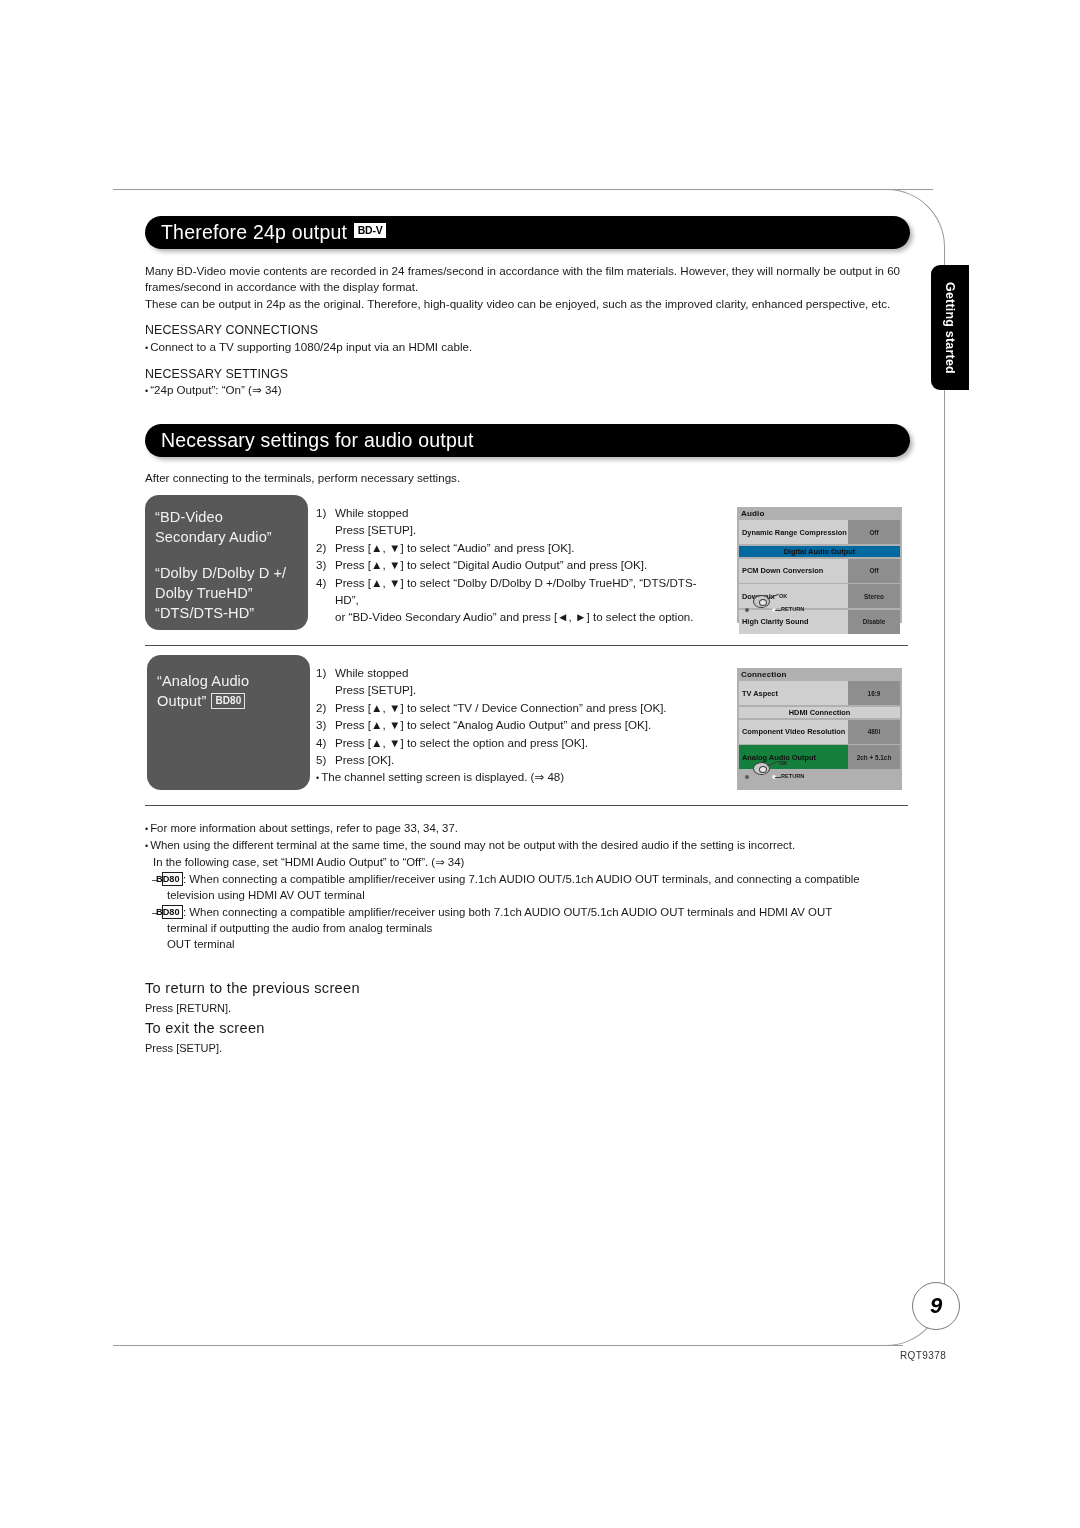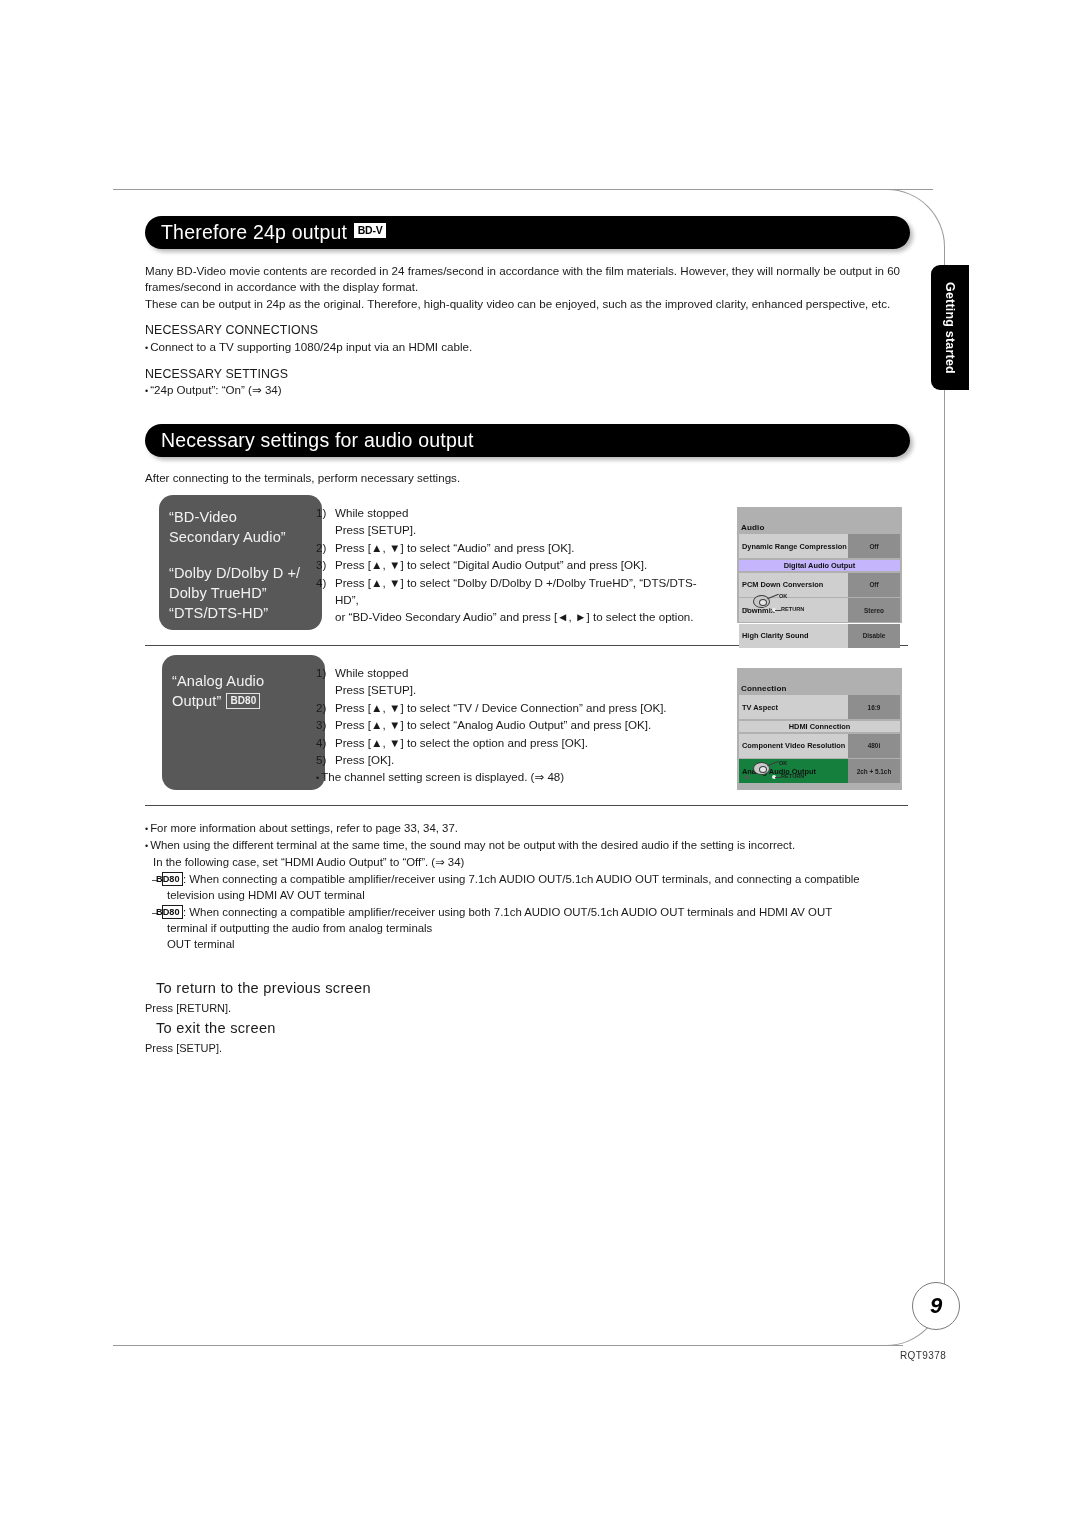--- a/index.html
+++ b/index.html
@@ -87,22 +87,22 @@
     position:absolute; left:145px; width:763px; height:1px; background:#4a4a4a;
   }
   #rule1 { top:645px; }
   #rule2 { top:805px; }
 
   
   .grey-box {
     position:absolute; background:#585858; border-radius:14px;
     color:#f2f2f2;
   }
-  #gb1 { left:159px; top:495px; width:163px; height:135px; }
-  #gb2 { left:162px; top:655px; width:163px; height:135px; }
+  #gb1 { left:145px; top:495px; width:163px; height:135px; }
+  #gb2 { left:147px; top:655px; width:163px; height:135px; }
   .grey-box .gt {
     font-size:14.6px; line-height:20px; padding:0 10px;
     letter-spacing:0.1px;
   }
   #gb1 .l1 { padding-top:12px; }
   #gb1 .l3 { padding-top:16px; }
   #gb2 .l1 { padding-top:16px; }
   .badge-out {
     display:inline-block; border:1px solid #e2e2e2; color:#f0f0f0;
     font-size:10px; font-weight:bold; line-height:1;
@@ -121,41 +121,41 @@
   .steps .bulrow:before { content:"\2022"; font-size:9px; margin-right:2px; }
 
   
   .tv {
     position:absolute; background:#b0b0b0; width:165px;
     font-size:7.2px; color:#111; padding:0;
   }
   #tv1 { left:737px; top:507px; height:116px; }
   #tv2 { left:737px; top:668px; height:122px; }
   .tv .title {
-    font-weight:bold; font-size:8.1px; padding:16px 0 2px 4px; letter-spacing:0.1px;
+    font-weight:bold; font-size:8.1px; padding:2px 0 2px 4px; letter-spacing:0.1px;
   }
   .tv .row {
     display:flex; align-items:stretch; height:24px;
     margin:0 2px 1.5px 2px;
   }
   .tv .lbl {
     background:#cfcfcf; flex:1; display:flex; align-items:center;
     padding-left:3px; font-weight:bold; font-size:7.4px;
   }
   .tv .lbl.sel { background:#15803d; }
   .tv .val {
     background:#8e8e8e; width:52px; display:flex; align-items:center;
     justify-content:center; font-weight:bold; font-size:6.4px; color:#1c1c1c;
   }
   .tv .full {
     background:#cfcfcf; margin:0 2px 1.5px 2px; height:11.5px;
     display:flex; align-items:center; justify-content:center;
     font-weight:bold; font-size:7.4px;
   }
-  .tv .full.white { background:#c4b5fd; }
+  .tv .full.white { background:#0369a1; }
 
   .dpad { position:absolute; left:8px; bottom:6px; width:80px; height:24px; }
   .dpad .ring {
     position:absolute; left:8px; top:2px; width:17px; height:13px;
     border:1.4px solid #3b3b3b; border-radius:50%;
     background:#c9c9c9;
   }
   .dpad .ring:after {
     content:""; position:absolute; left:5px; top:3.2px;
     width:6px; height:5px; border:1.2px solid #3b3b3b; border-radius:50%;
@@ -182,21 +182,21 @@
   #notes .dash { padding-left:16px; text-indent:-9px; }
   #notes .dashcont { padding-left:22px; }
   .badge-in {
     display:inline-block; border:1px solid #1a1a1a; color:#111;
     font-size:9.2px; font-weight:bold; line-height:1;
     padding:1.5px 2.5px; position:relative; top:-1px;
   }
 
   
   .close-head {
-    position:absolute; left:156px; font-size:14.6px; letter-spacing:0.3px;
+    position:absolute; left:145px; font-size:14.6px; letter-spacing:0.3px;
     color:#1a1a1a;
   }
   .close-sub {
     position:absolute; left:145px; font-size:11px; color:#1a1a1a;
   }
   #ch1 { top:980px; }
   #cs1 { top:1002px; }
   #ch2 { top:1020px; }
   #cs2 { top:1042px; }
 

